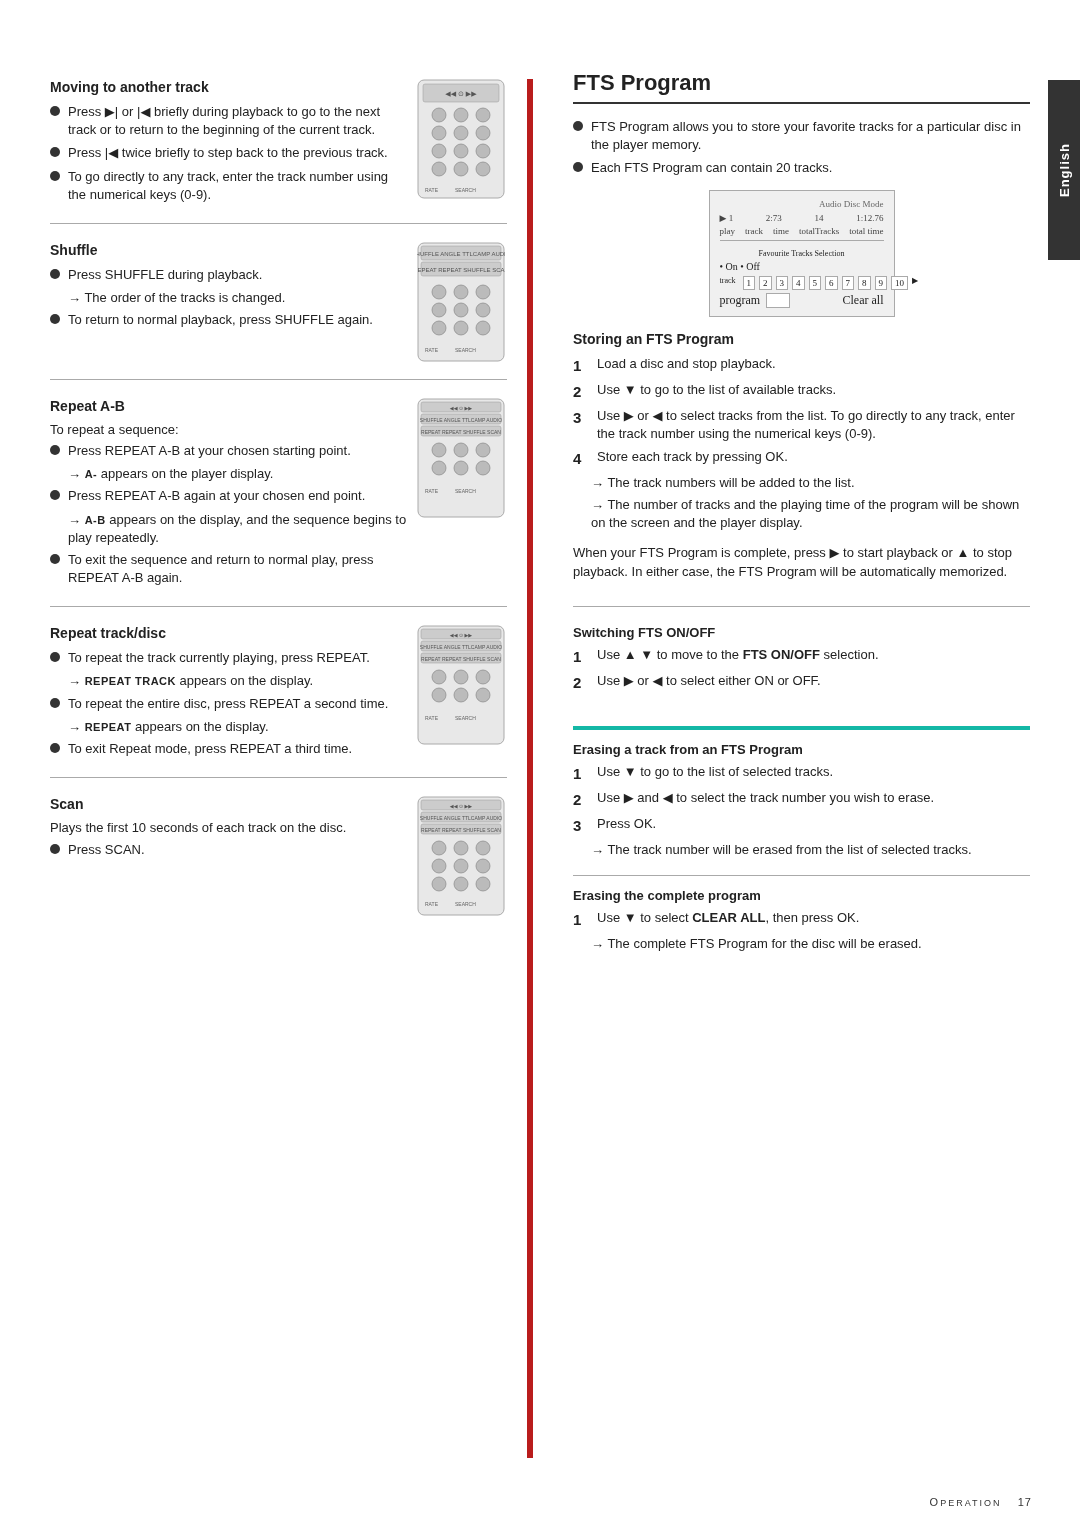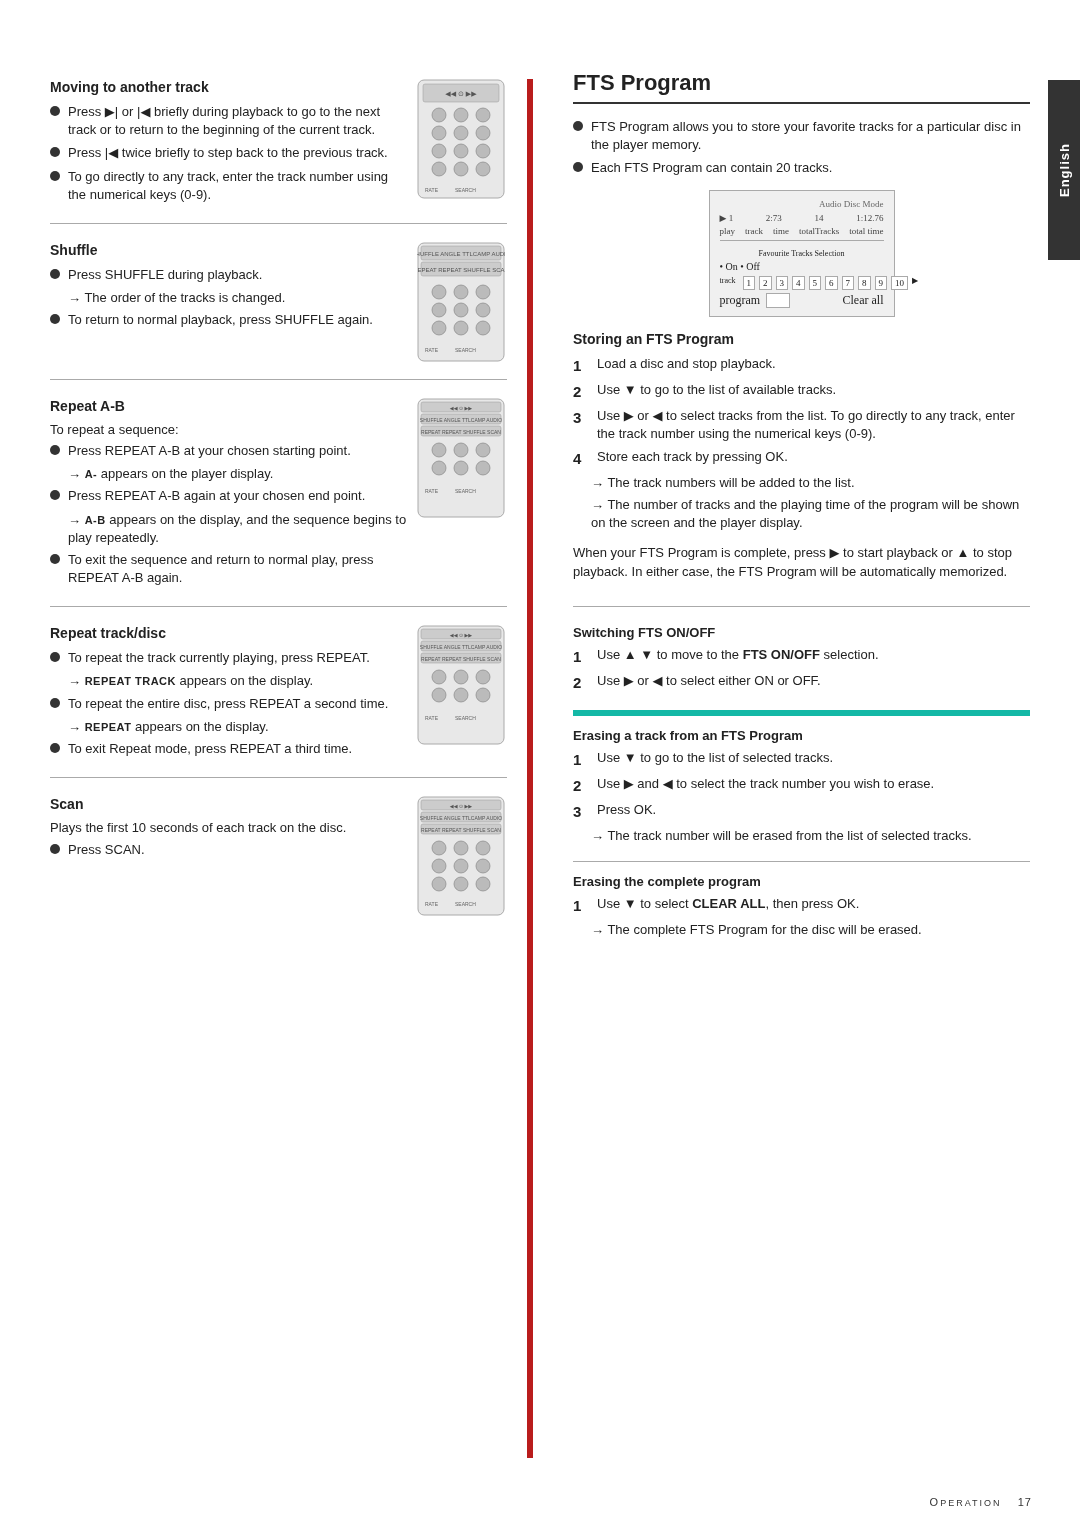--- a/index.html
+++ b/index.html
@@ -500,21 +500,21 @@
           <li>
               <span class="num">4</span>
               <span>Store each track by pressing OK.</span>
             </li>
         </ol>
         <div class="arrow-item">The track numbers will be added to the list.</div>
         <div class="arrow-item">The number of tracks and the playing time of the program will be shown on the screen and the player display.</div>
         <div style="margin-top:10px; font-size:13px; line-height:1.5; margin-bottom:10px;">When your FTS Program is complete, press ▶ to start playback or ▲ to stop playback. In either case, the FTS Program will be automatically memorized.</div>
       </div>
 
-      <div class="section" style="border-bottom: 6px solid #14b8a6; padding-bottom:12px; margin-bottom:12px;">
+      <div class="section" style="border-bottom: 4px solid #14b8a6; padding-bottom:28px; margin-bottom:12px;">
         <div class="sub-section-title">Switching FTS ON/OFF</div>
         <ol class="numbered-list">
           <li>
               <span class="num">1</span>
               <span>Use ▲ ▼ to move to the <strong>FTS ON/OFF</strong> selection.</span>
             </li>
           <li>
               <span class="num">2</span>
               <span>Use ▶ or ◀ to select either ON or OFF.</span>
             </li>

